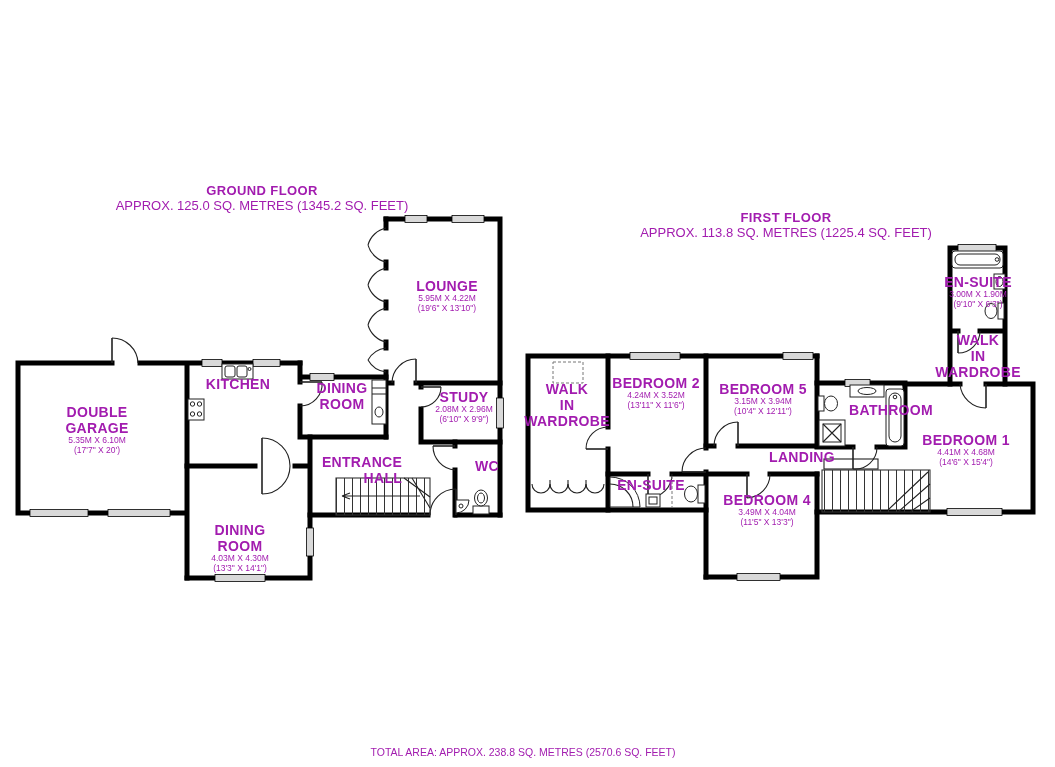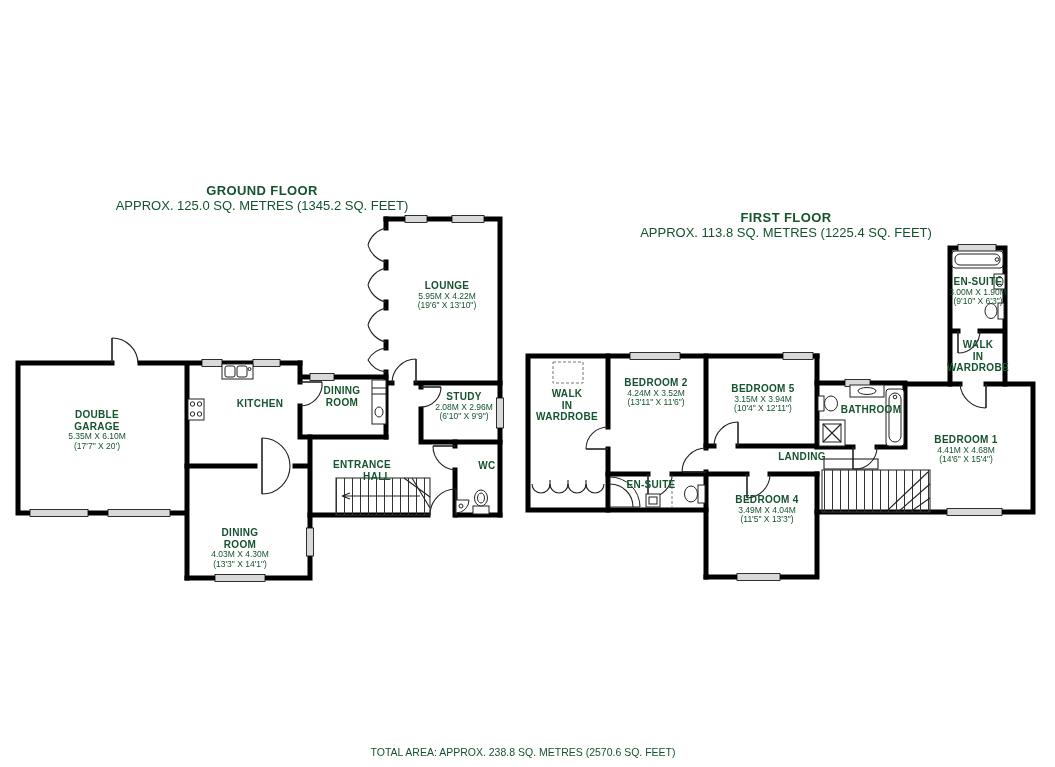--- a/index.html
+++ b/index.html
@@ -1,27 +1,27 @@
 <!DOCTYPE html>
 <html><head>
 <meta charset="utf-8">
 <style>
   html,body{margin:0;padding:0;background:#fff;}
   .canvas{position:relative;width:1055px;height:767px;background:#fff;overflow:hidden;
-          font-family:"Liberation Sans", sans-serif;color:#14532d;}
+          font-family:"Liberation Sans", sans-serif;color:#a21caf;}
   svg{position:absolute;left:0;top:0;}
   .wall{stroke:#000;stroke-width:5;fill:none;stroke-linecap:square;}
   .thin{stroke:#222;stroke-width:1.1;fill:none;}
   .leaf{stroke:#222;stroke-width:1.6;fill:none;}
   .fix{stroke:#222;stroke-width:1;fill:#fff;}
   .win{fill:#d9d9d9;stroke:#000;stroke-width:0.8;}
   .dash{stroke:#777;stroke-width:1;fill:none;stroke-dasharray:3 2;}
   .stair{fill:url(#steps);stroke:#333;stroke-width:1.1;}
   .lbl{position:absolute;transform:translate(-50%,-50%);text-align:center;line-height:1.15;}
-  .rm{font-weight:bold;font-size:10px;letter-spacing:.3px;white-space:pre-line;}
+  .rm{font-weight:bold;font-size:14px;letter-spacing:.3px;white-space:pre-line;}
   .dim{font-size:8.5px;white-space:nowrap;}
   .t1{font-weight:bold;font-size:13px;letter-spacing:.4px;white-space:nowrap;}
   .t2{font-size:13px;white-space:nowrap;}
   .f1{font-size:10.5px;white-space:nowrap;}
   .f2{font-size:11px;font-weight:bold;white-space:nowrap;}
 </style>
 </head>
 <body>
 
 <div class="canvas">
@@ -256,21 +256,21 @@
   <div class="t2">APPROX. 125.0 SQ. METRES (1345.2 SQ. FEET)</div>
 </div>
 
 <div class="lbl" style="left:97px;top:430px;">
   <div class="rm">DOUBLE
 GARAGE</div>
   <div class="dim">5.35M X 6.10M</div>
   <div class="dim">(17'7" X 20')</div>
 </div>
 
-<div class="lbl" style="left:238px;top:404px;padding-left:44px;">
+<div class="lbl" style="left:238px;top:384px;">
   <div class="rm">KITCHEN</div>
 </div>
 
 <div class="lbl" style="left:342px;top:396px;">
   <div class="rm">DINING
 ROOM</div>
 </div>
 
 <div class="lbl" style="left:447px;top:296px;">
   <div class="rm">LOUNGE</div>
@@ -316,21 +316,21 @@
   <div class="dim">4.24M X 3.52M</div>
   <div class="dim">(13'11" X 11'6")</div>
 </div>
 
 <div class="lbl" style="left:763px;top:399px;">
   <div class="rm">BEDROOM 5</div>
   <div class="dim">3.15M X 3.94M</div>
   <div class="dim">(10'4" X 12'11")</div>
 </div>
 
-<div class="lbl" style="left:871px;top:410px;">
+<div class="lbl" style="left:891px;top:410px;">
   <div class="rm">BATHROOM</div>
 </div>
 
 <div class="lbl" style="left:966px;top:450px;">
   <div class="rm">BEDROOM 1</div>
   <div class="dim">4.41M X 4.68M</div>
   <div class="dim">(14'6" X 15'4")</div>
 </div>
 
 <div class="lbl" style="left:978px;top:292px;">

